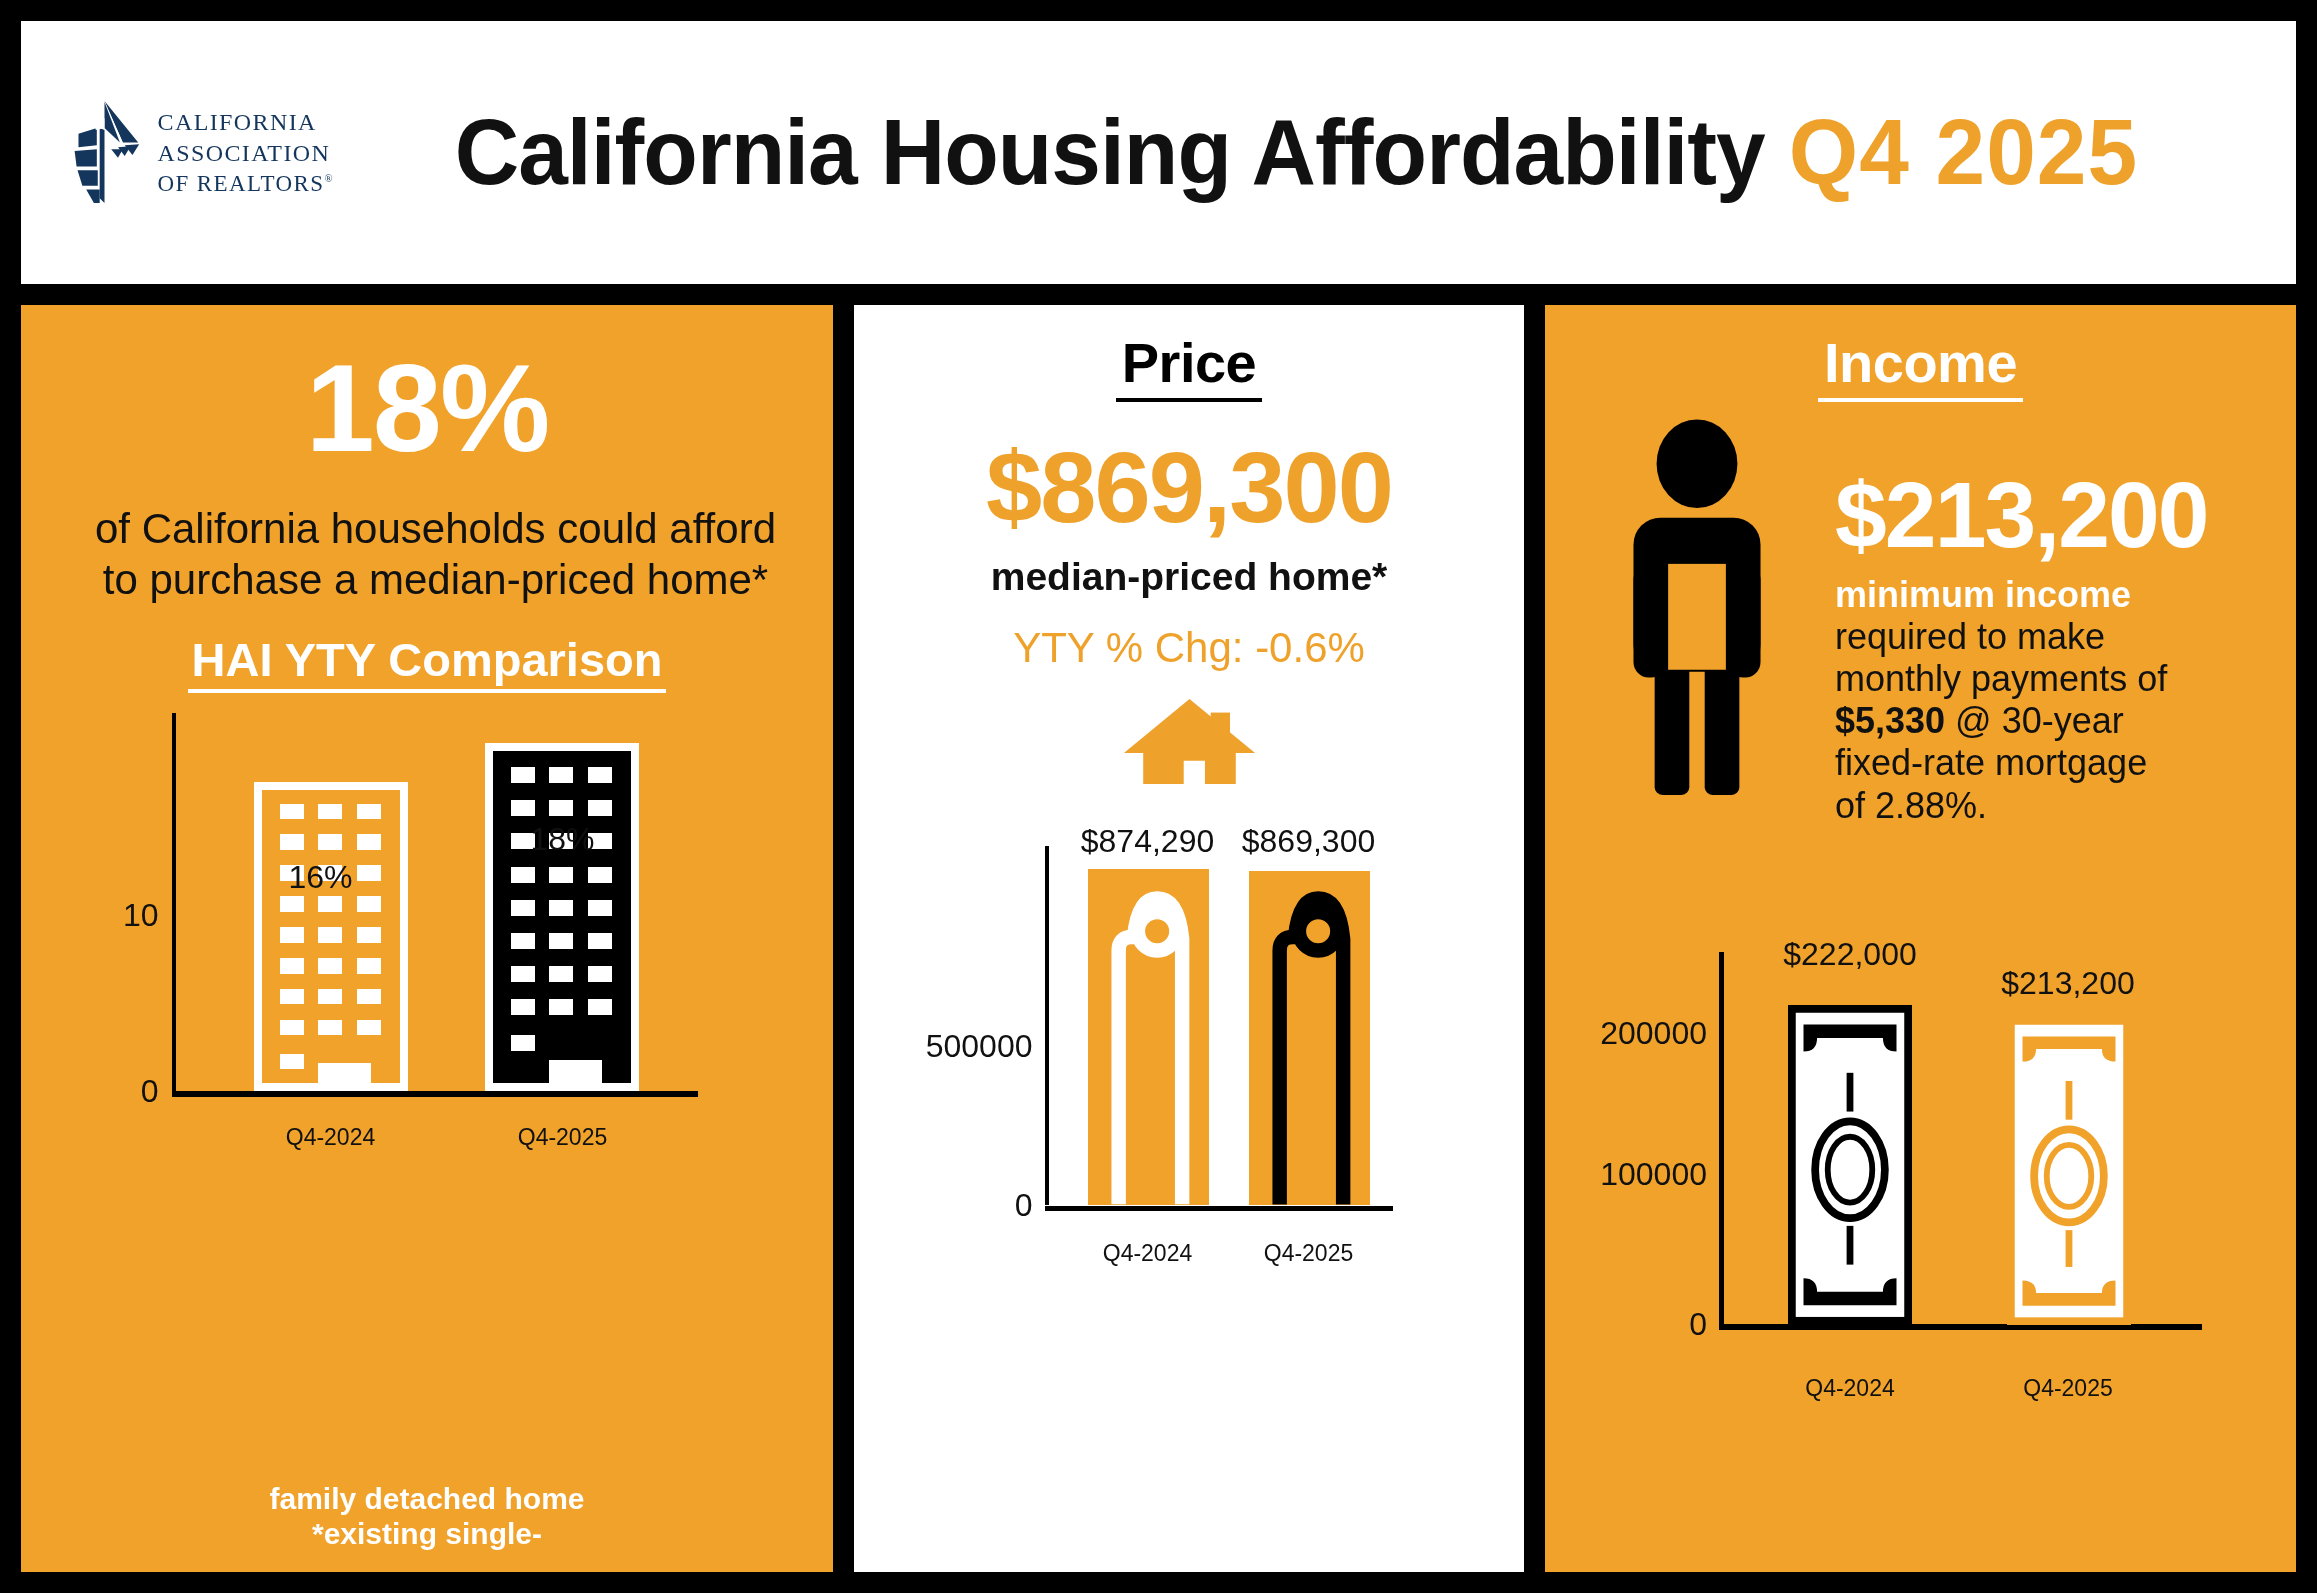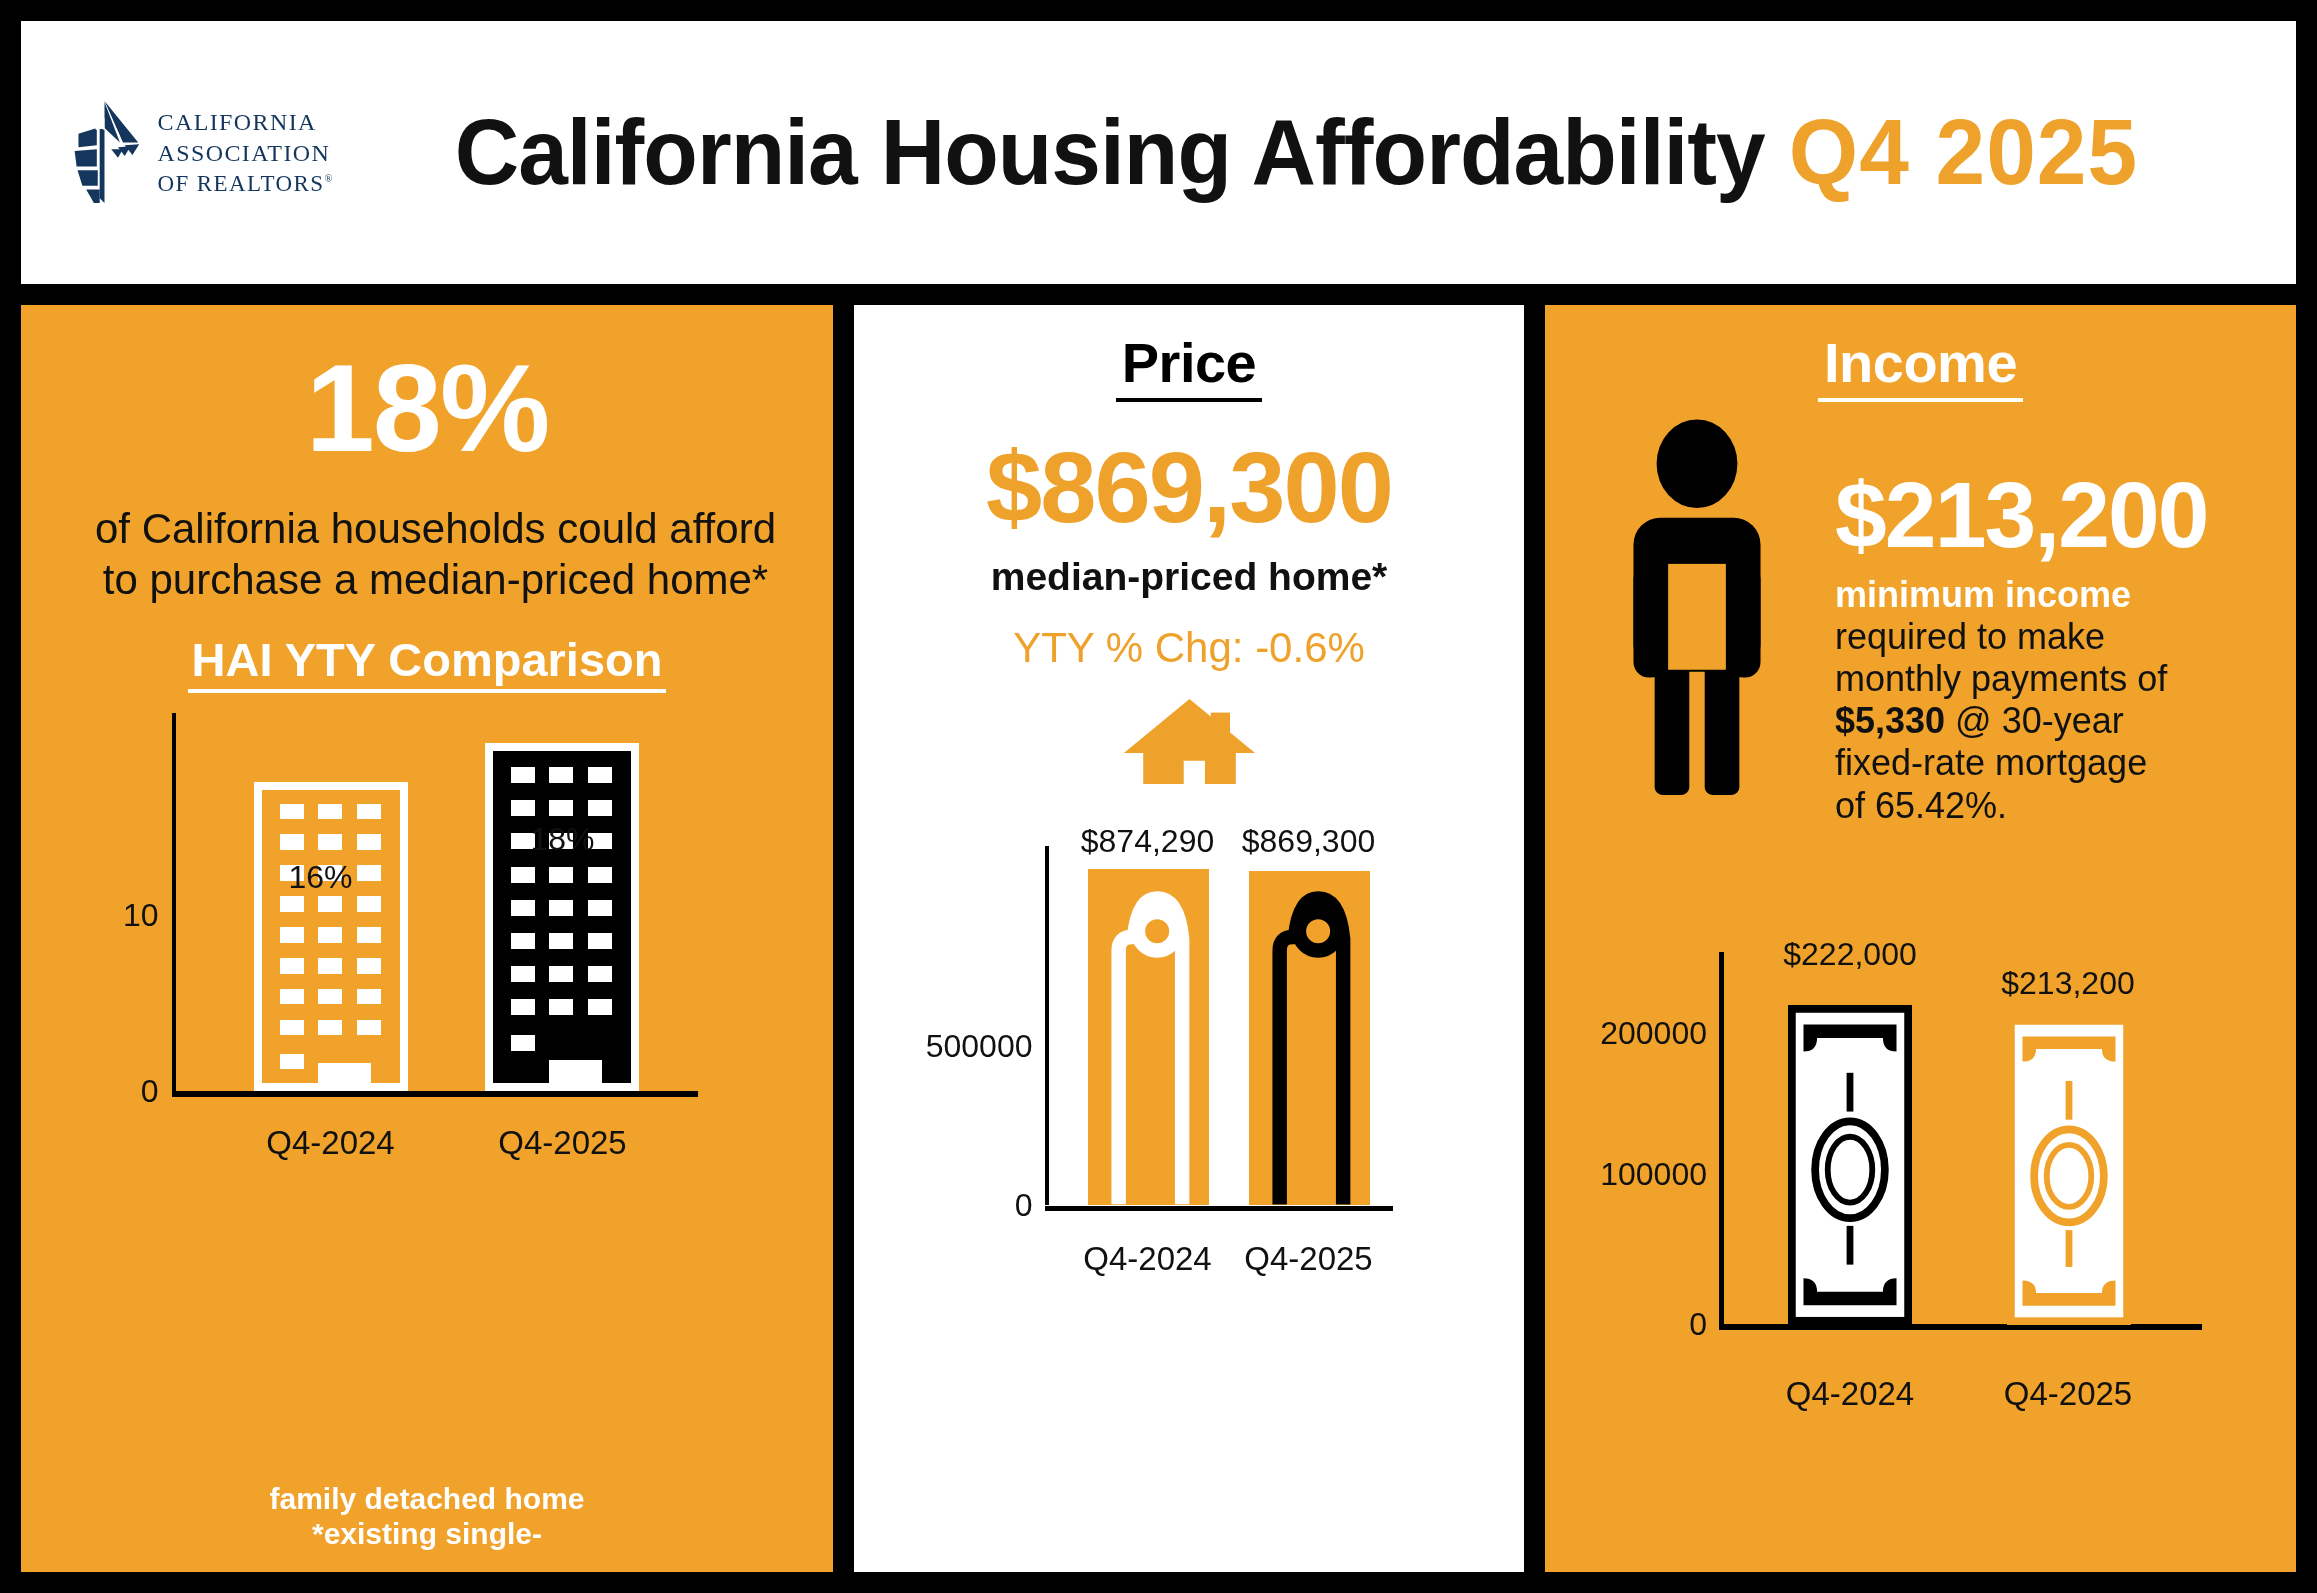--- a/index.html
+++ b/index.html
@@ -81,21 +81,21 @@
   .axis-x { position:absolute; height:5.8px; background:#000; }
   .tick {
     position:absolute; font-size:32px; color:#111; text-align:right;
     white-space:nowrap; transform:translateY(-50%);
   }
   .barlabel {
     position:absolute; font-size:32px; color:#111; text-align:center;
     white-space:nowrap; transform:translateX(-50%);
   }
   .catlabel {
-    position:absolute; font-size:33px; color:#111; text-align:center;
+    position:absolute; font-size:23px; color:#111; text-align:center;
     white-space:nowrap; transform:translateX(-50%);
   }
 
   
   .bldg { position:absolute; bottom:0; }
   .bldg .body { position:absolute; inset:0; border:8.7px solid #ffffff; }
   .bldg .win {
     position:absolute; width:15.6%; background:#ffffff;
   }
   .bldg .door {
@@ -316,21 +316,21 @@
           <rect x="50" y="150" width="60" height="110" fill="#f0a22b"></rect>
         </svg>
 
         <div class="income-num">$213,200</div>
         <div class="income-desc">
           <span class="w">minimum income</span><br>
           <span>required to make</span><br>
           <span>monthly payments of</span><br>
           <b>$5,330</b><span> @ 30-year</span><br>
           <span>fixed-rate mortgage</span><br>
-          <span>of 65.42%.</span>
+          <span>of 2.88%.</span>
         </div>
       </div>
 
 
       <div class="chart" id="income-chart" style="position:absolute; top:635px; left:0; width:751px; height:425px;">
         <div class="axis-y" style="left:174px; top:11.6px; height:378px;"></div>
         <div class="axis-x" style="left:174px; bottom:35px; width:483px;"></div>
 
         <div class="tick" style="right:calc(100% - 162px); top:calc(100% - 41px);">0</div>
         <div class="tick" style="right:calc(100% - 162px); top:234px;">100000</div>

